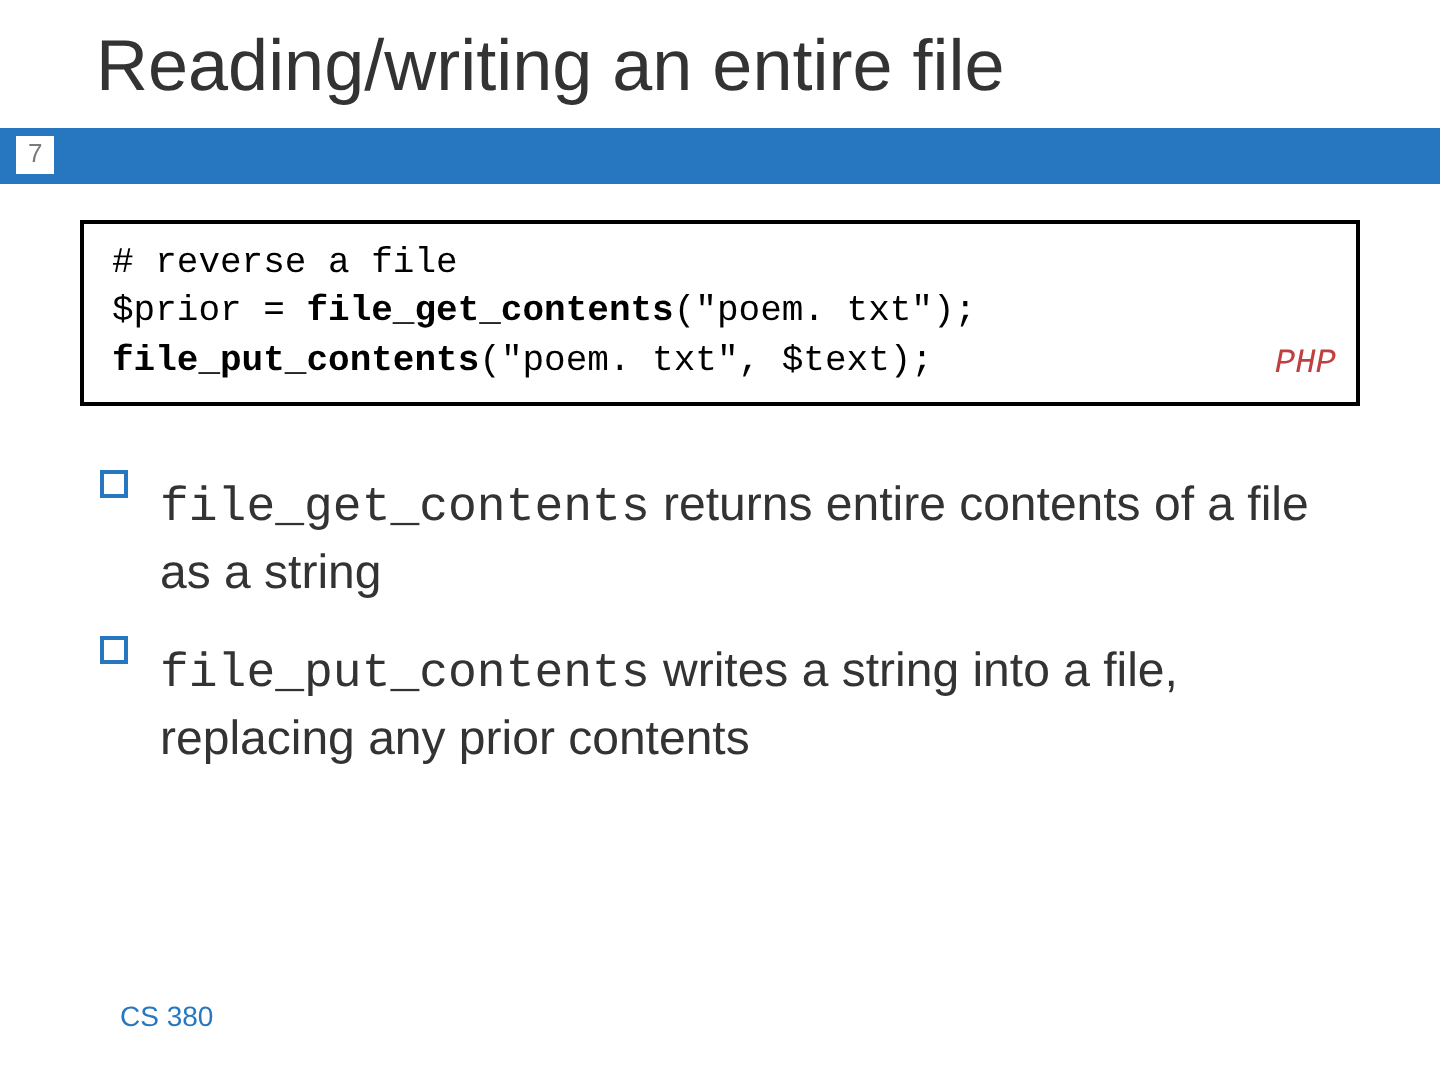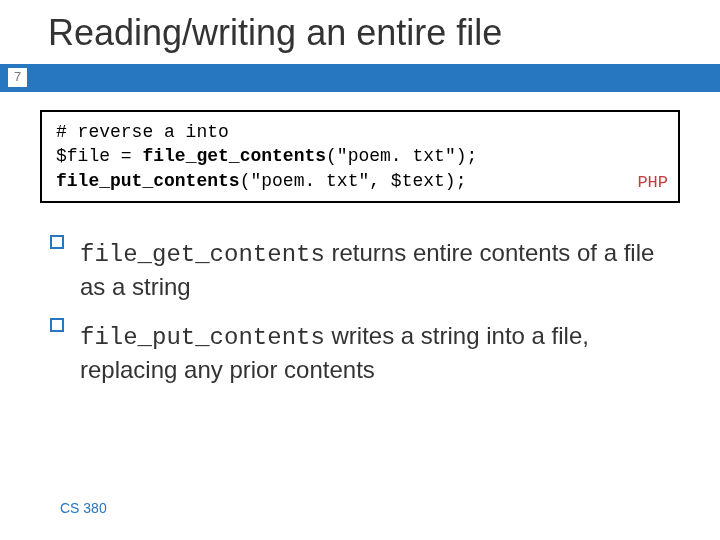--- a/index.html
+++ b/index.html
@@ -35,20 +35,21 @@
     font-size: 18px;
     line-height: 1.35;
     position: relative;
     margin-bottom: 24px;
   }
   .codebox .lang {
     position: absolute;
     right: 10px;
     bottom: 6px;
     color: #c04040;
+    font-style: italic;
     font-size: 17px;
   }
   .mono-b { font-family: "Courier New", Courier, monospace; font-weight: bold; }
   .bullets { padding-left: 10px; }
   .brow { display: flex; align-items: flex-start; margin-bottom: 6px; }
   .bicon {
     width: 14px; height: 14px;
     border: 2px solid #2676c0;
     margin-top: 8px;
     margin-right: 16px;
@@ -76,23 +77,23 @@
 
   <h1 class="title">Reading/writing an entire file</h1>
 
   <div class="bluebar">
     <div class="pagenum">7</div>
   </div>
 
   <div class="content">
 
     <div class="codebox">
-      <div># reverse a into</div>
+      <div># reverse a file</div>
       <div>
-        <span>$file = </span><span class="mono-b">file_get_contents</span><span>("poem. txt");</span>
+        <span>$prior = </span><span class="mono-b">file_get_contents</span><span>("poem. txt");</span>
       </div>
       <div>
         <span class="mono-b">file_put_contents</span><span>("poem. txt", $text);</span>
       </div>
       <div class="lang">PHP</div>
     </div>
 
     <div class="bullets">
       <div class="brow">
         <div class="bicon"></div>

